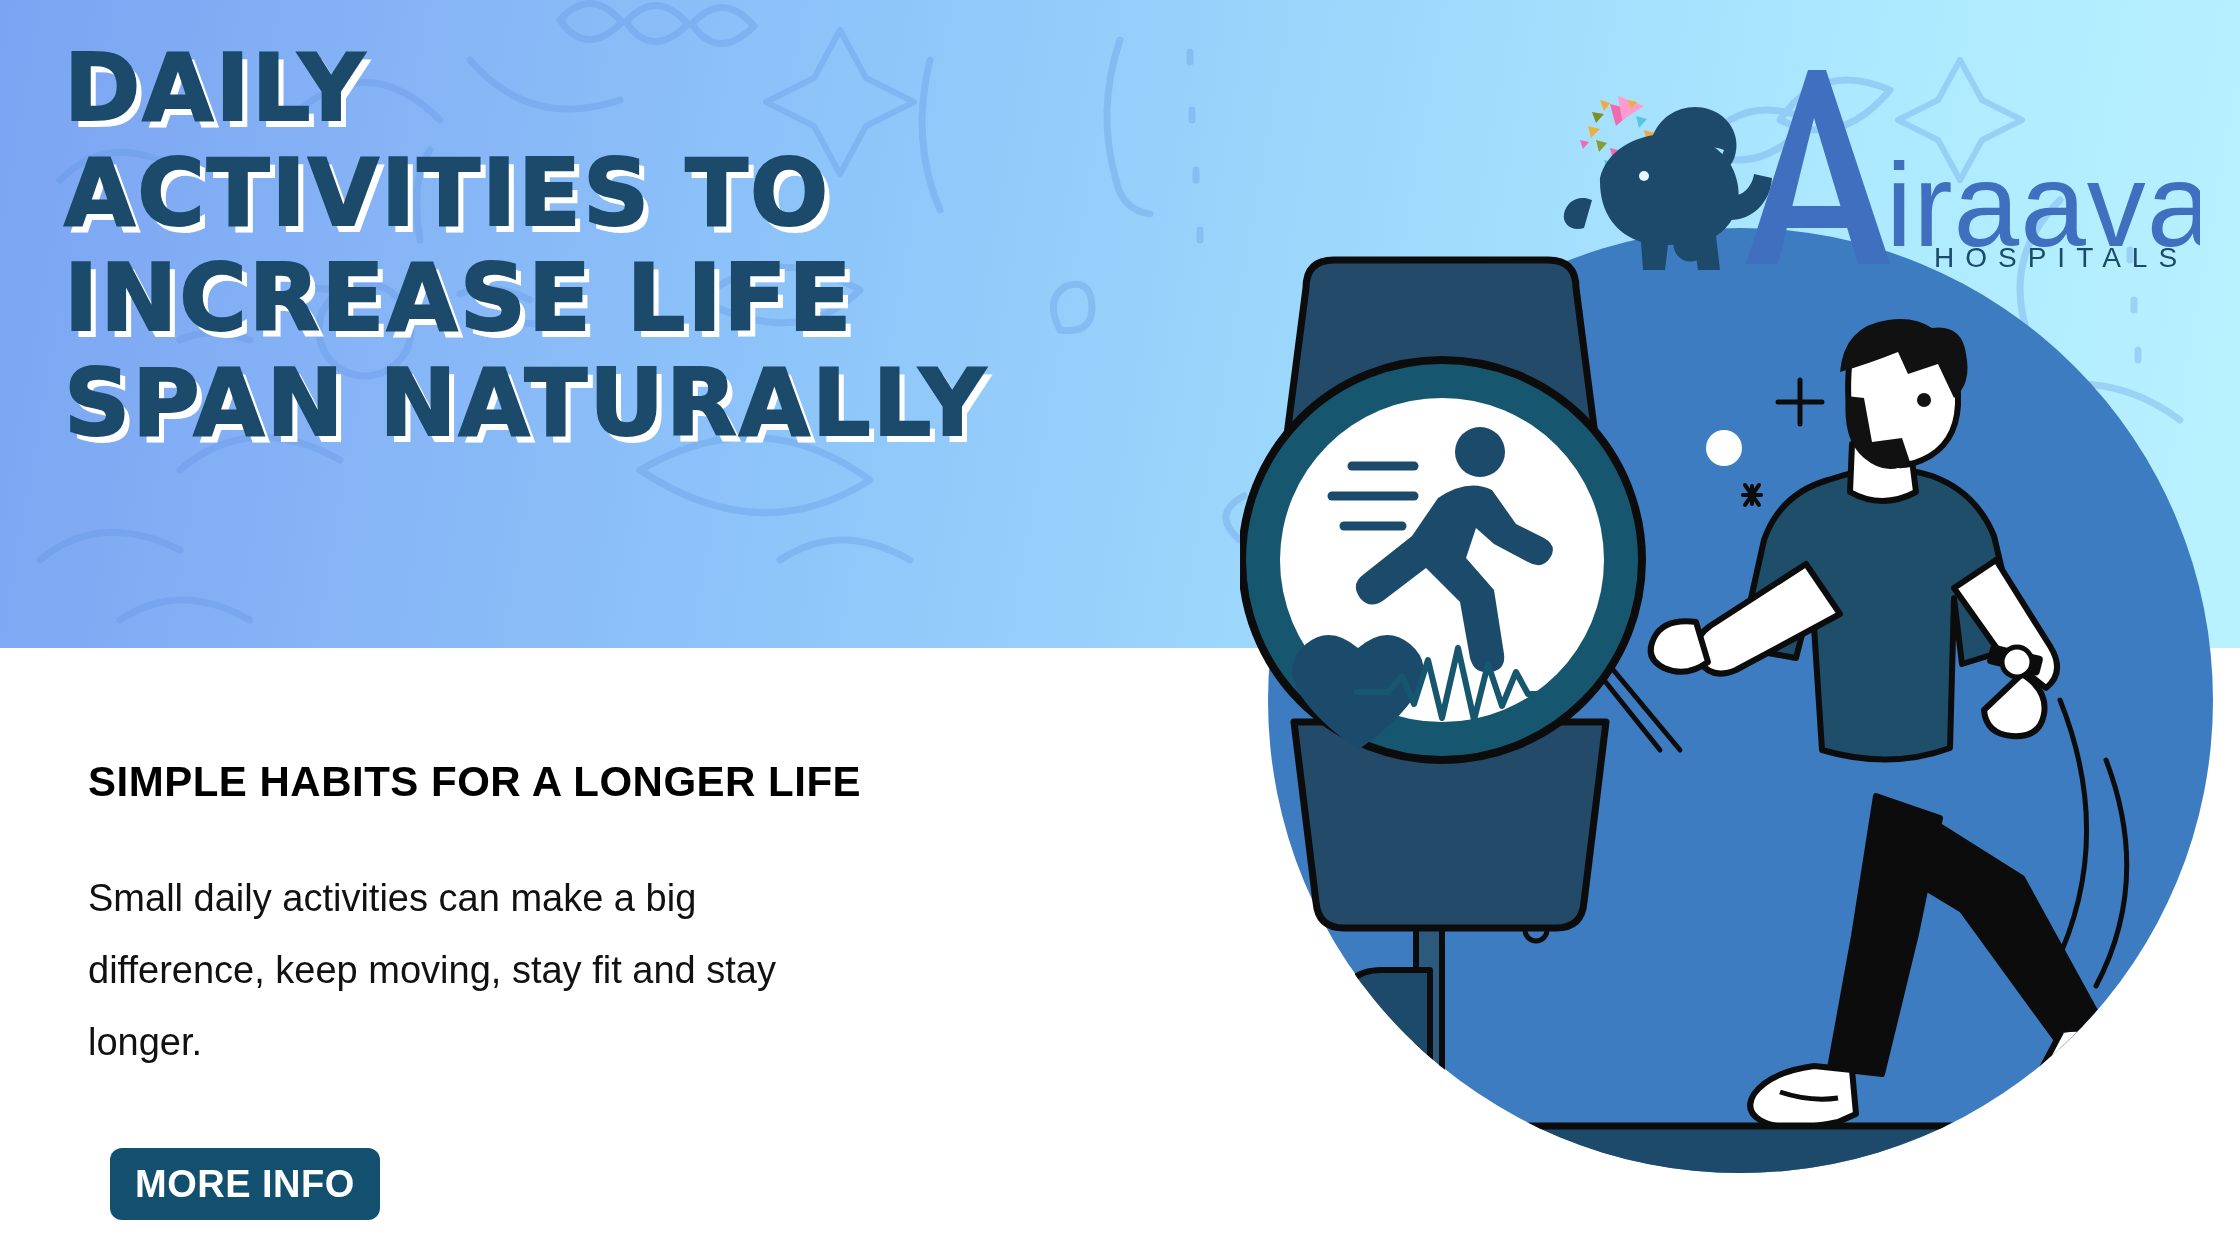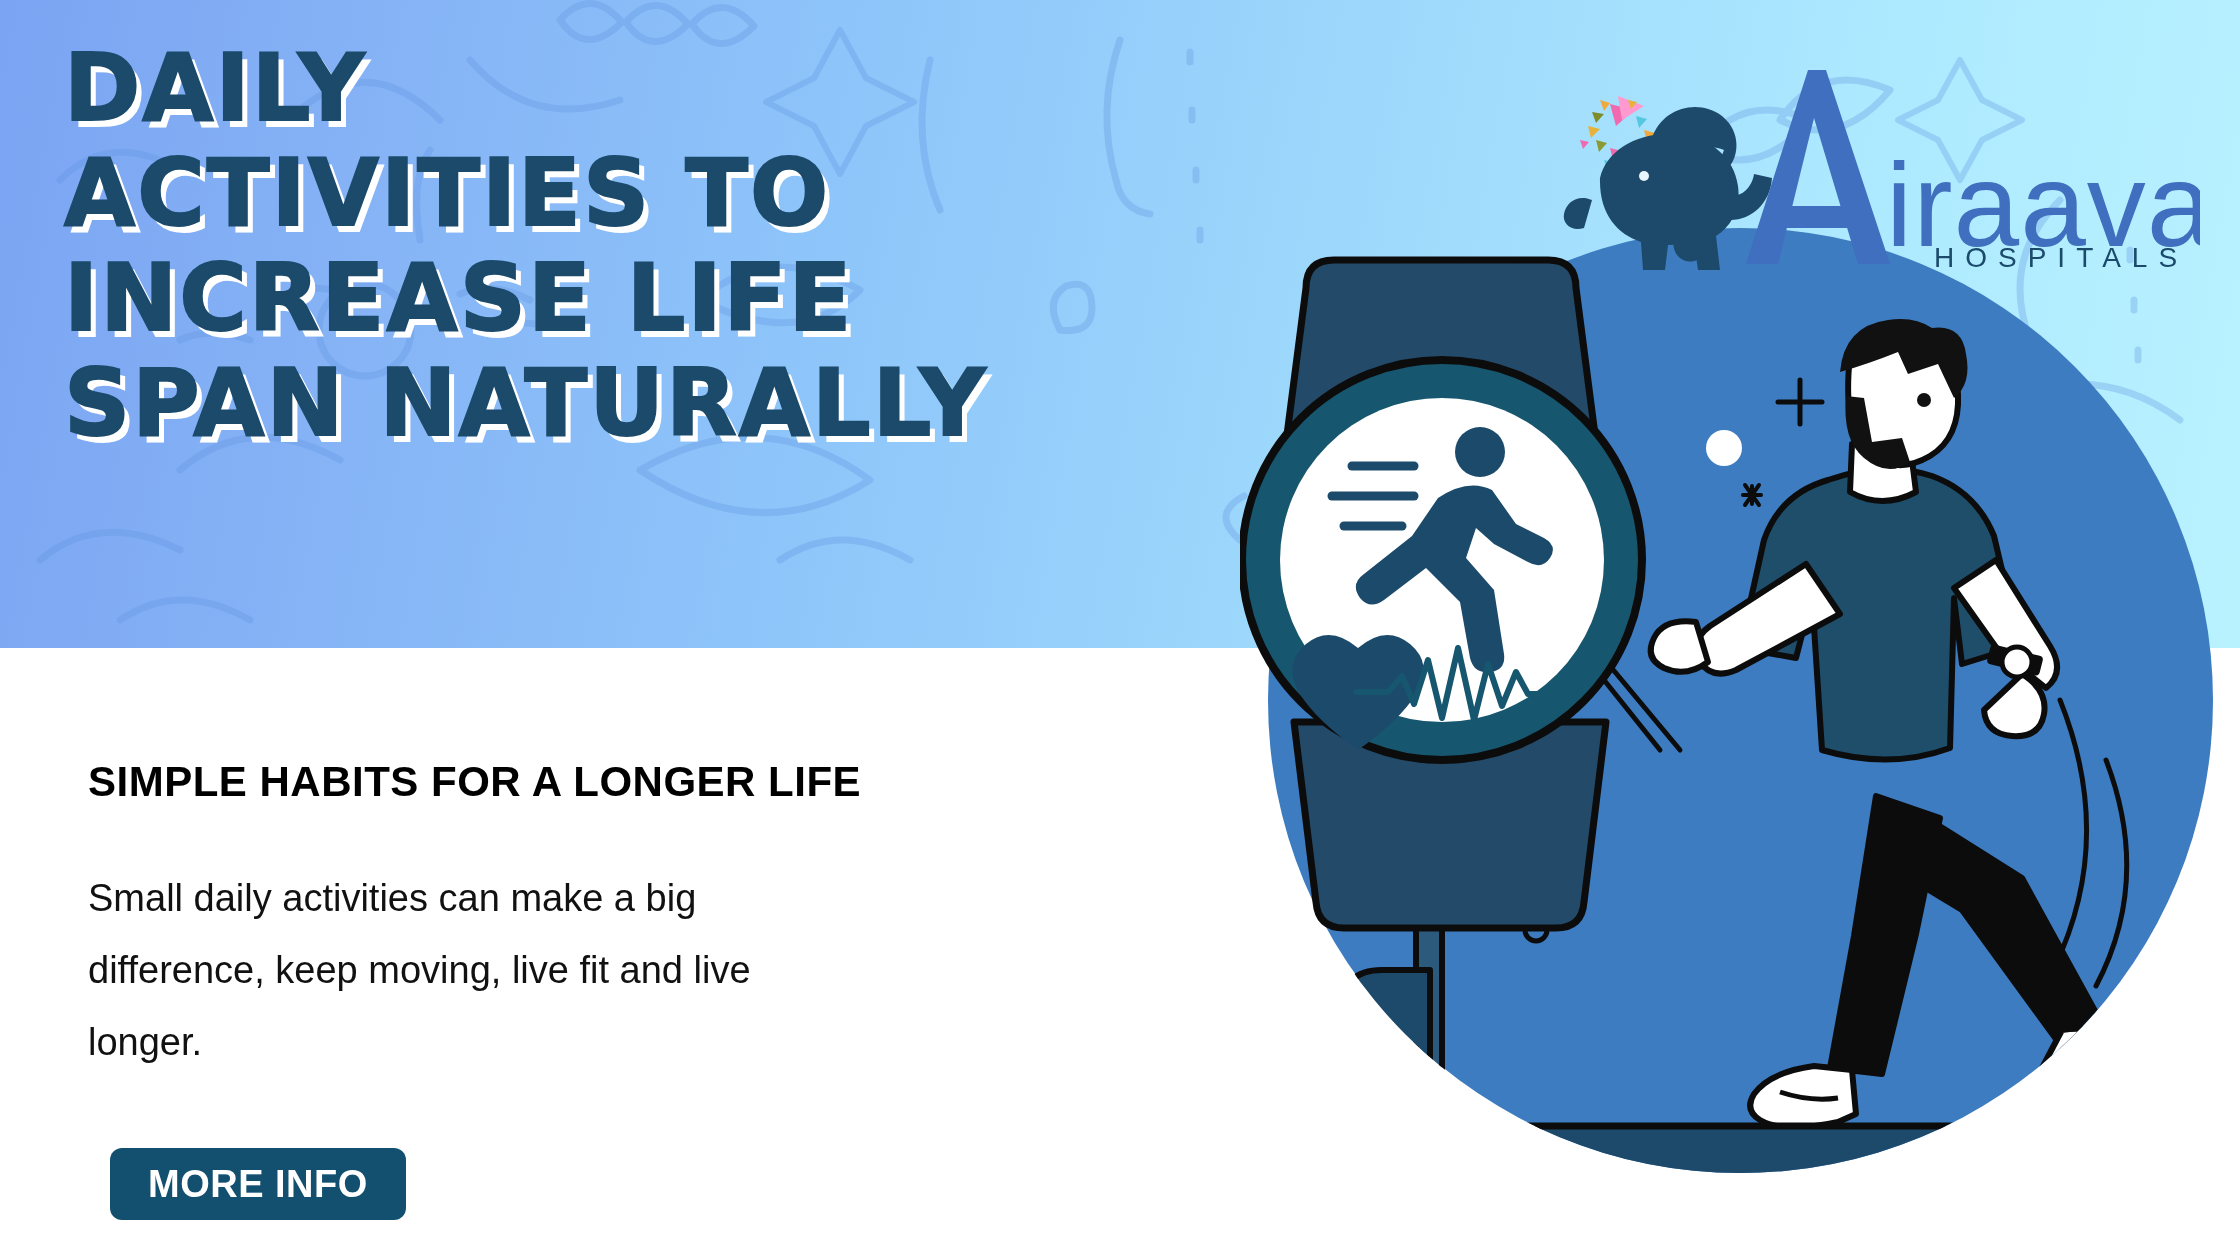--- a/index.html
+++ b/index.html
@@ -50,21 +50,21 @@
     text-align:center;
   }
   .bodycopy{
     position:absolute;left:88px;top:862px;width:700px;
     font-family:"Liberation Sans",sans-serif;
     font-weight:300;font-size:38px;line-height:72px;color:#111;
   }
   .cta{
     position:absolute;left:110px;top:1148px;
     display:inline-flex;align-items:center;justify-content:center;
-    height:72px;padding:0 38px;border:none;border-radius:12px;
+    height:72px;padding:0 25px;border:none;border-radius:12px;
     background:#13506f;color:#ffffff;
     font-family:"Liberation Sans",sans-serif;
     font-weight:700;font-size:38px;letter-spacing:.5px;
     cursor:pointer;
   }
 
   
   .logo{position:absolute;left:1540px;top:60px;width:660px;height:210px;}
   .logo svg{display:block;}
 
@@ -127,21 +127,21 @@
   <div class="hero-circle"></div>
 
   <div class="headline">
     <span class="hl-line">DAILY</span>
     <span class="hl-line">ACTIVITIES TO</span>
     <span class="hl-line">INCREASE LIFE</span>
     <span class="hl-line">SPAN NATURALLY</span>
   </div>
 
   <div class="subhead">SIMPLE HABITS FOR A LONGER LIFE</div>
-  <div class="bodycopy">Small daily activities can make a big difference, keep moving, live fit  and live longer.</div>
+  <div class="bodycopy">Small daily activities can make a big difference, keep moving, stay fit  and stay longer.</div>
   <button class="cta">MORE INFO</button>
 
   <div class="logo">
     <svg width="660" height="210" viewBox="0 0 660 210" fill="none">
 
       <g>
         <path d="M70 44 l24 6 l-18 16z" fill="#f06ab0"></path>
         <path d="M78 36 l26 10 l-22 14z" fill="#ff9ad0"></path>
         <path d="M60 40 l10 3 l-6 8z" fill="#f2a93b"></path>
         <path d="M52 52 l12 2 l-8 9z" fill="#7f8c2a"></path>

